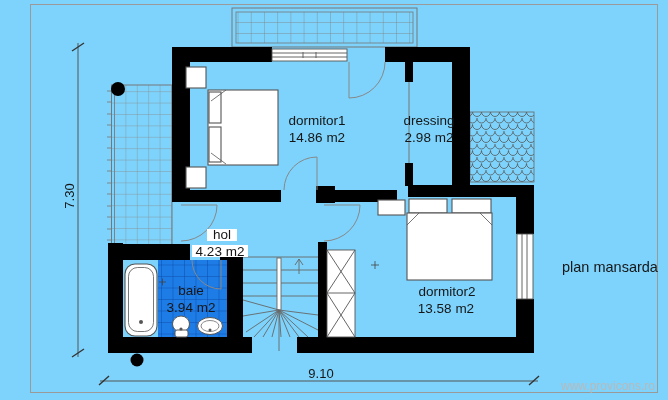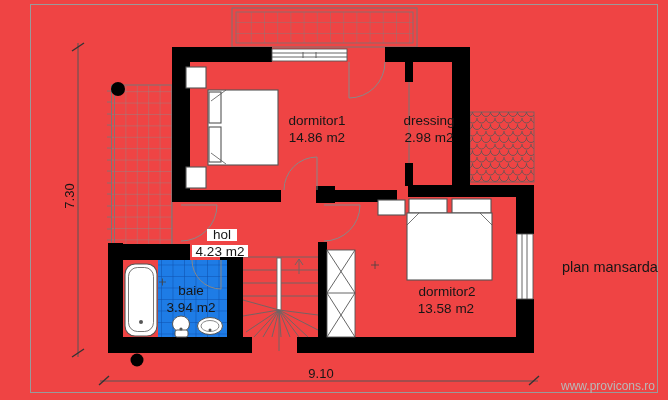--- a/index.html
+++ b/index.html
@@ -1,16 +1,16 @@
 <!DOCTYPE html>
 <html><head>
 <meta charset="utf-8">
 <style>
   html,body{margin:0;padding:0;background:#fff;}
-  #stage{position:relative;width:668px;height:400px;background:#ef4444;overflow:hidden;}
+  #stage{position:relative;width:668px;height:400px;background:#7dd3fc;overflow:hidden;}
   svg{display:block;}
   text{font-family:"Liberation Sans","DejaVu Sans",sans-serif;fill:#161616;}
   .room-label{font-size:13.5px;}
   .dim-label{font-size:13px;}
   .title-label{font-size:14.5px;}
   .watermark{font-size:12px;fill:#b9b9b9;}
 </style>
 </head>
 <body>
 

